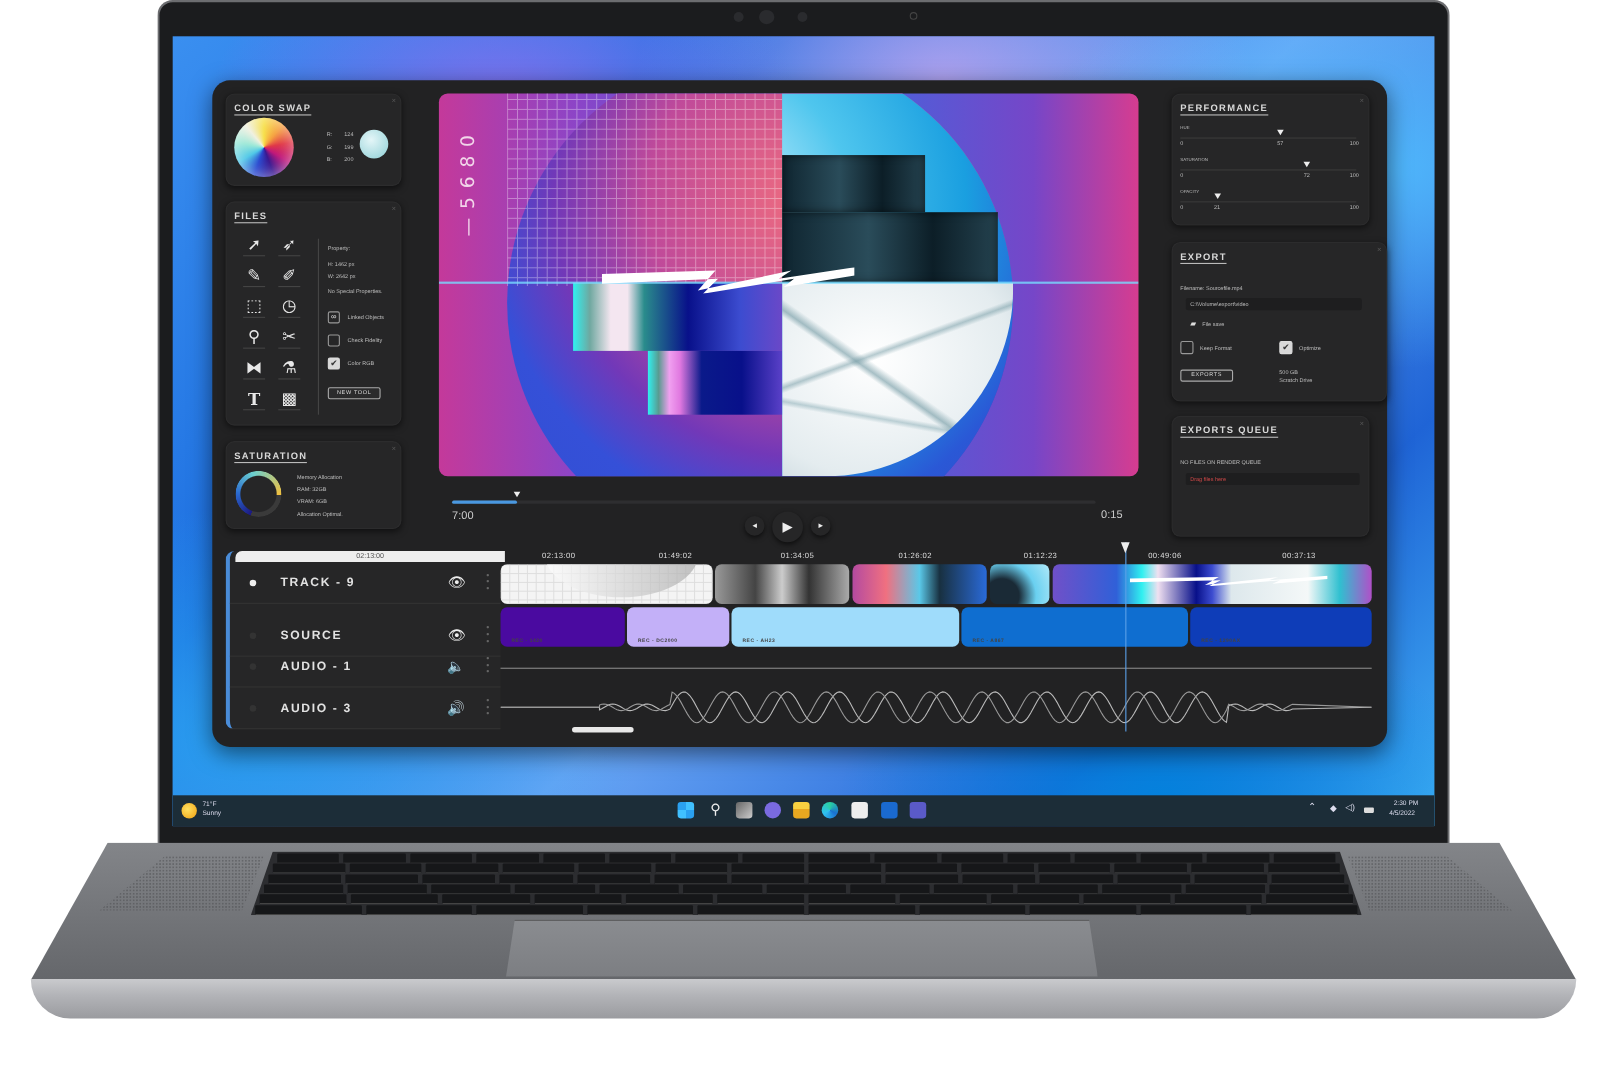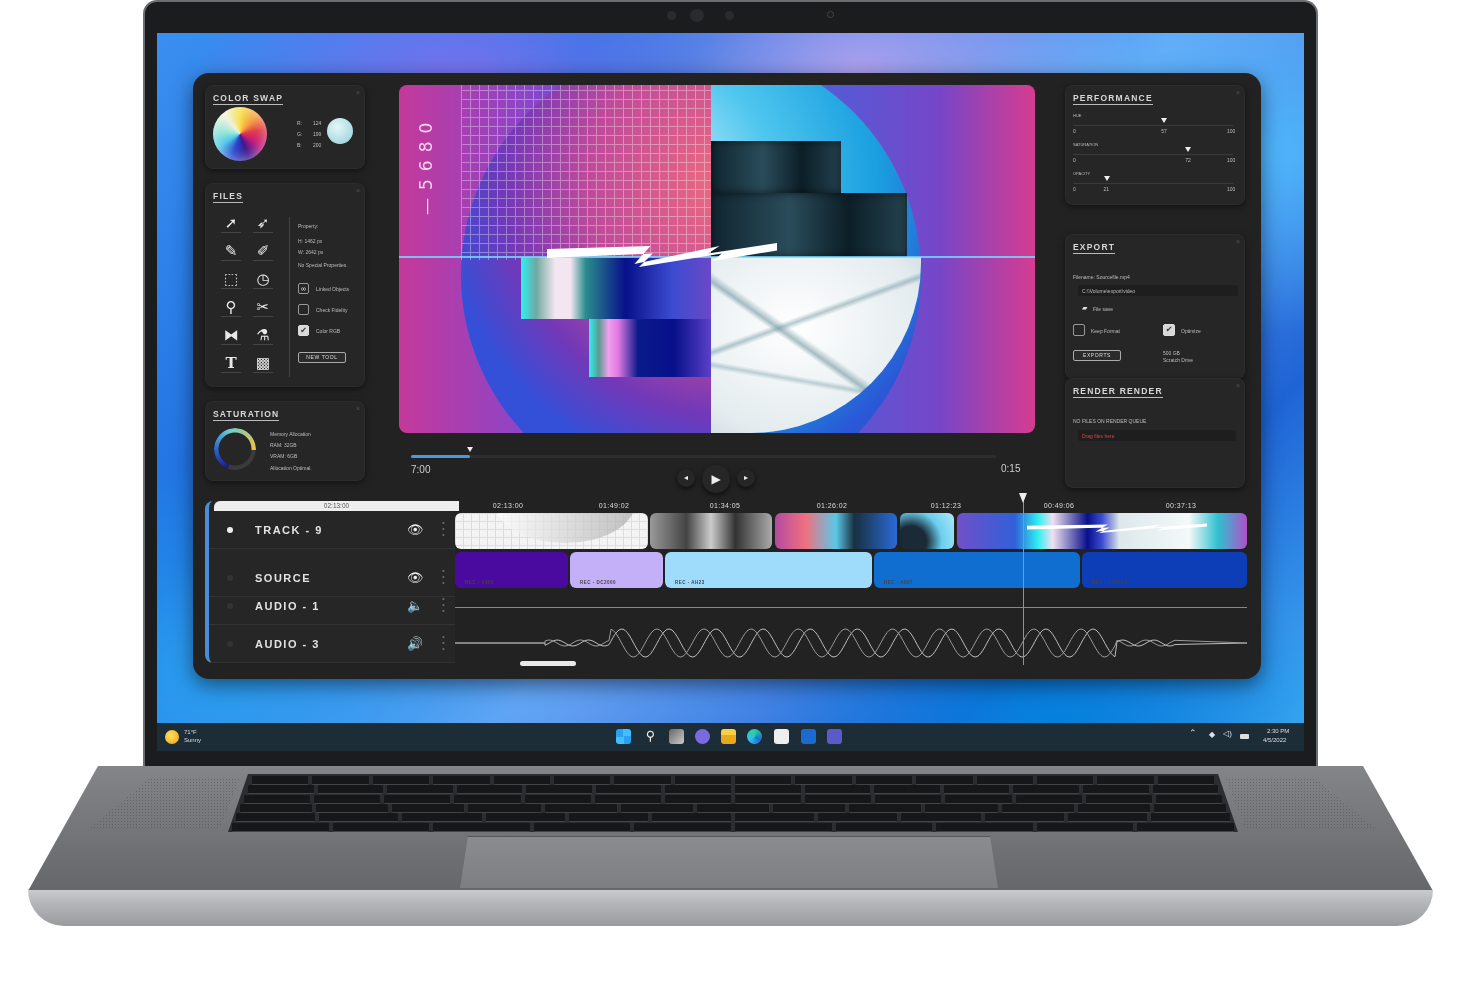--- a/index.html
+++ b/index.html
@@ -202,40 +202,40 @@
               <span class="tiny" style="left: 8px; top: 86px; font-size: 4px;">OPACITY</span>
               <span class="slider-line" style="left: 8px; top: 98px; width: 160px;"></span>
               <span class="tiny" style="left: 8px; top: 101px;">0</span>
               <span class="tiny" style="left: 162px; top: 101px;">100</span>
               <span class="thumb" style="left: 38.6px; top: 91px;"></span>
               <span class="tiny" style="left: 38.6px; top: 101px;">21</span>
             </div>
           </div>
       </div>
 
-      <div class="panel" style="left:872px;top:161px;width:180px;height:145px">
+      <div class="panel" style="left:872px;top:147px;width:196px;height:145px">
         <div class="ptitle">EXPORT</div>
         <div class="pclose">×</div>
         <span class="tiny" style="left:8px;top:40px">Filename: Sourcefile.mp4</span>
         <div style="position:absolute;left:13px;top:51px;width:160px;height:11px;background:#1e1e1f;border-radius:2px">
           <span class="tiny" style="left:4px;top:3px">C:\\Volume\export\video</span>
         </div>
         <span style="position:absolute;left:17px;top:70px;color:#ddd;font-size:7px">▰</span>
         <span class="tiny" style="left:28px;top:72px">File save</span>
         <div class="cb" style="left:8px;top:90px;width:12px;height:12px"></div>
         <span class="tiny" style="left:26px;top:94px">Keep Format</span>
         <div class="cb on" style="left:98px;top:90px;width:12px;height:12px"><span>✔</span></div>
         <span class="tiny" style="left:116px;top:94px">Optimize</span>
         <div class="btn" style="left:8px;top:116px;width:48px;height:11px;line-height:9px">EXPORTS</div>
         <span class="tiny" style="left:98px;top:116px">500 GB</span>
         <span class="tiny" style="left:98px;top:123px">Scratch Drive</span>
       </div>
 
       <div class="panel" style="left:872px;top:305px;width:180px;height:110px">
-        <div class="ptitle">RENDER RENDER</div>
+        <div class="ptitle">EXPORTS QUEUE</div>
         <div class="pclose">×</div>
         <span class="tiny" style="left:8px;top:40px">NO FILES ON RENDER QUEUE</span>
         <div style="position:absolute;left:13px;top:52px;width:158px;height:11px;background:#1e1e1f;border-radius:2px">
           <span class="tiny" style="left:4px;top:3px;color:#d04848">Drag files here</span>
         </div>
       </div>
 
       <div class="tl">
         <div class="tracklist">
           <div class="tracklist-head">02:13:00</div>

